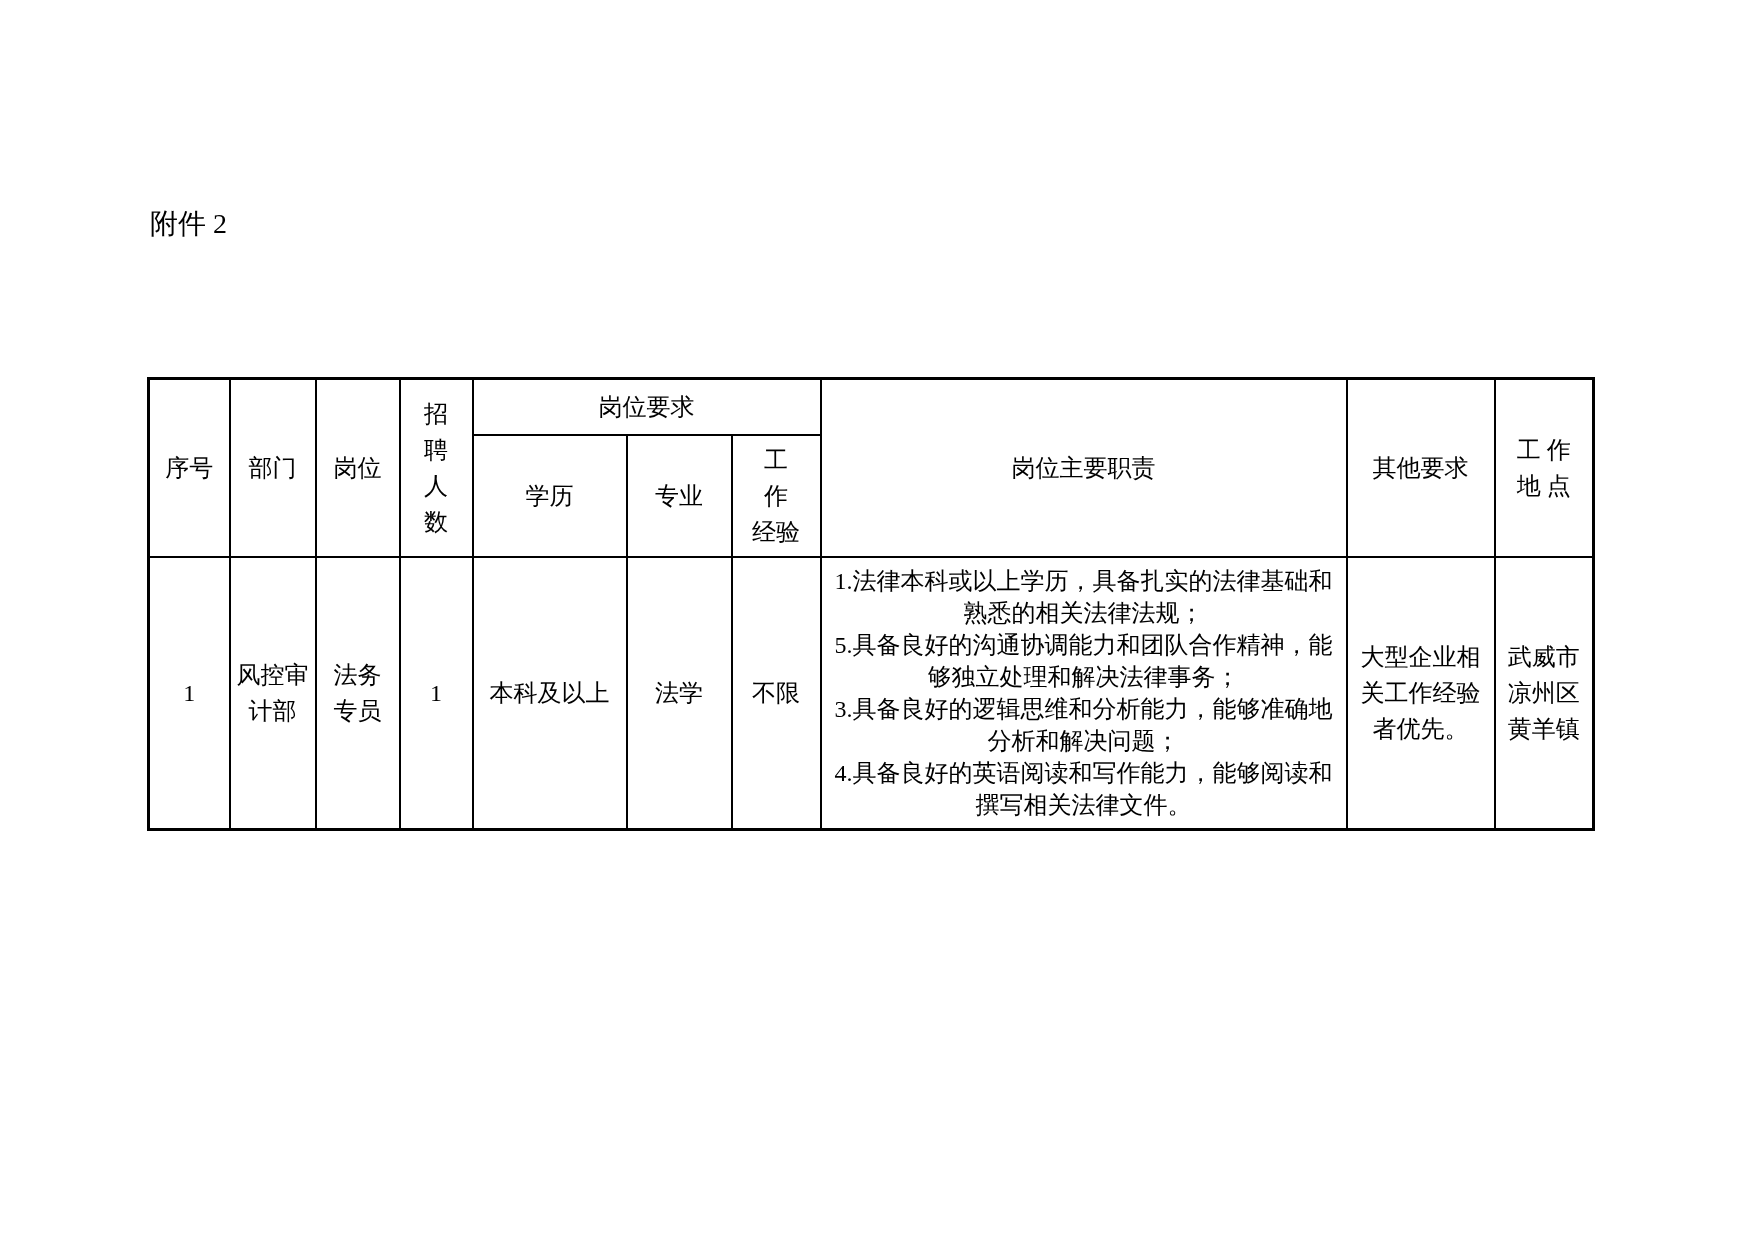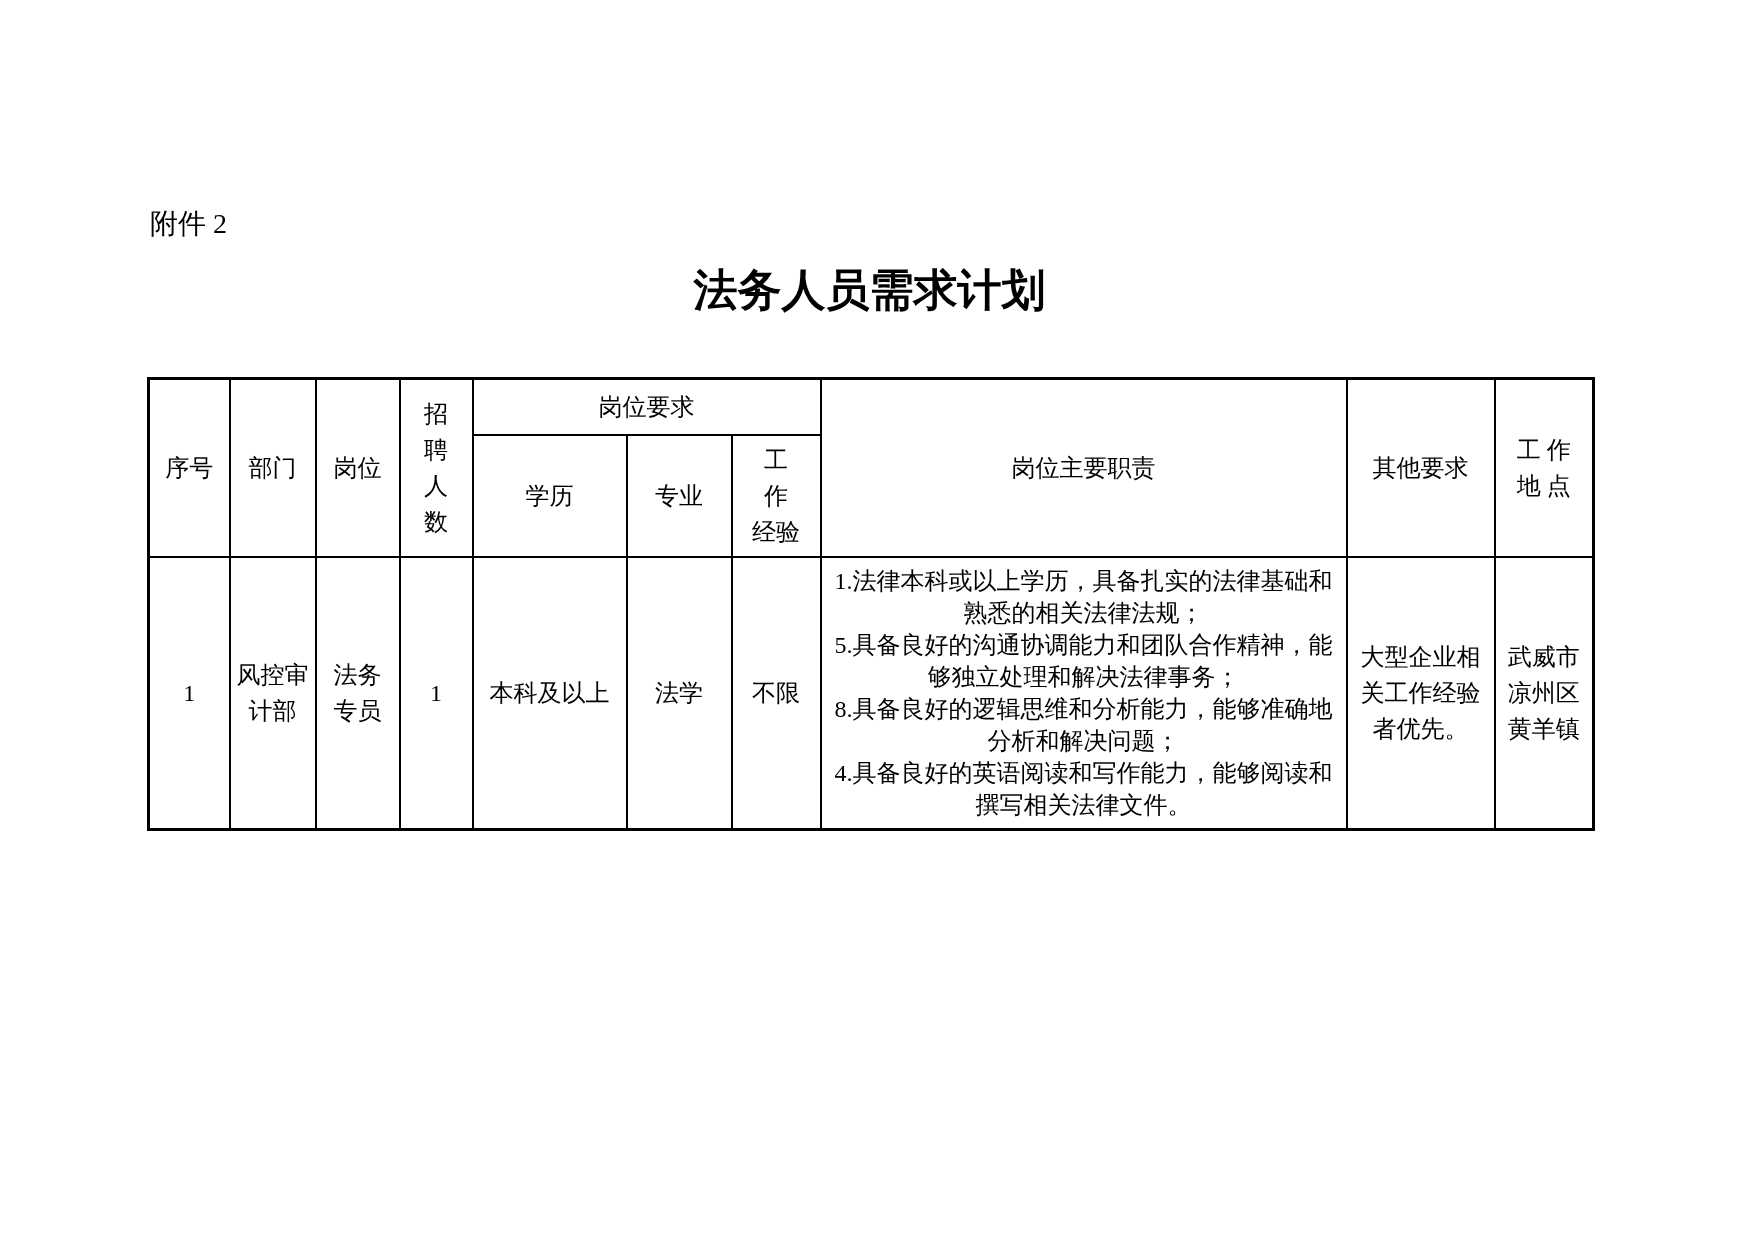--- a/index.html
+++ b/index.html
@@ -68,21 +68,20 @@
     text-align: center;
   }
 </style>
 </head>
 <body>
 
 <div class="page">
 
   <div class="attachment-label">附件 2</div>
 
-  <div class="doc-title">法务人员需求计划</div>
 
   <table class="plan">
     <colgroup>
       <col style="width:81px">
       <col style="width:86px">
       <col style="width:84px">
       <col style="width:73px">
       <col style="width:154px">
       <col style="width:105px">
       <col style="width:89px">
@@ -118,21 +117,21 @@
         <td>1</td>
         <td class="dept-cell">风控审计部</td>
         <td class="pos-cell">法务专员</td>
         <td>1</td>
         <td>本科及以上</td>
         <td>法学</td>
         <td>不限</td>
         <td class="duties-cell">
           <p>1.法律本科或以上学历，具备扎实的法律基础和熟悉的相关法律法规；</p>
           <p>5.具备良好的沟通协调能力和团队合作精神，能够独立处理和解决法律事务；</p>
-          <p>8.具备良好的逻辑思维和分析能力，能够准确地分析和解决问题；</p>
+          <p>3.具备良好的逻辑思维和分析能力，能够准确地分析和解决问题；</p>
           <p>4.具备良好的英语阅读和写作能力，能够阅读和撰写相关法律文件。</p>
         </td>
         <td class="other-cell">大型企业相关工作经验者优先。</td>
         <td class="loc-cell">武威市凉州区黄羊镇</td>
       </tr>
     </tbody>
   </table>
 
 </div>
 

